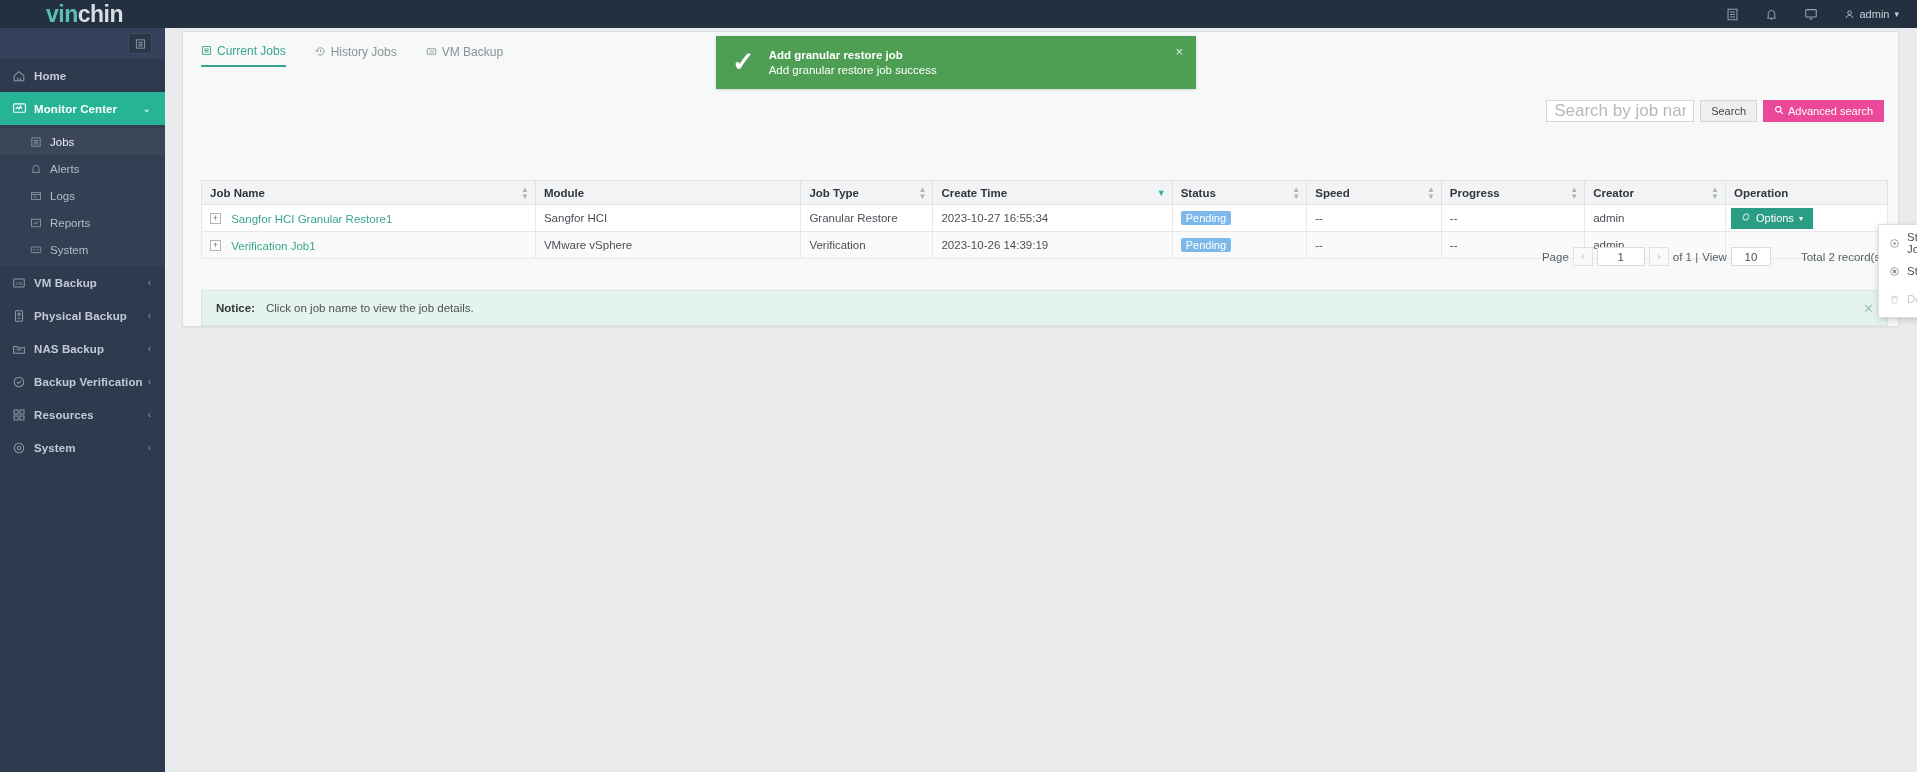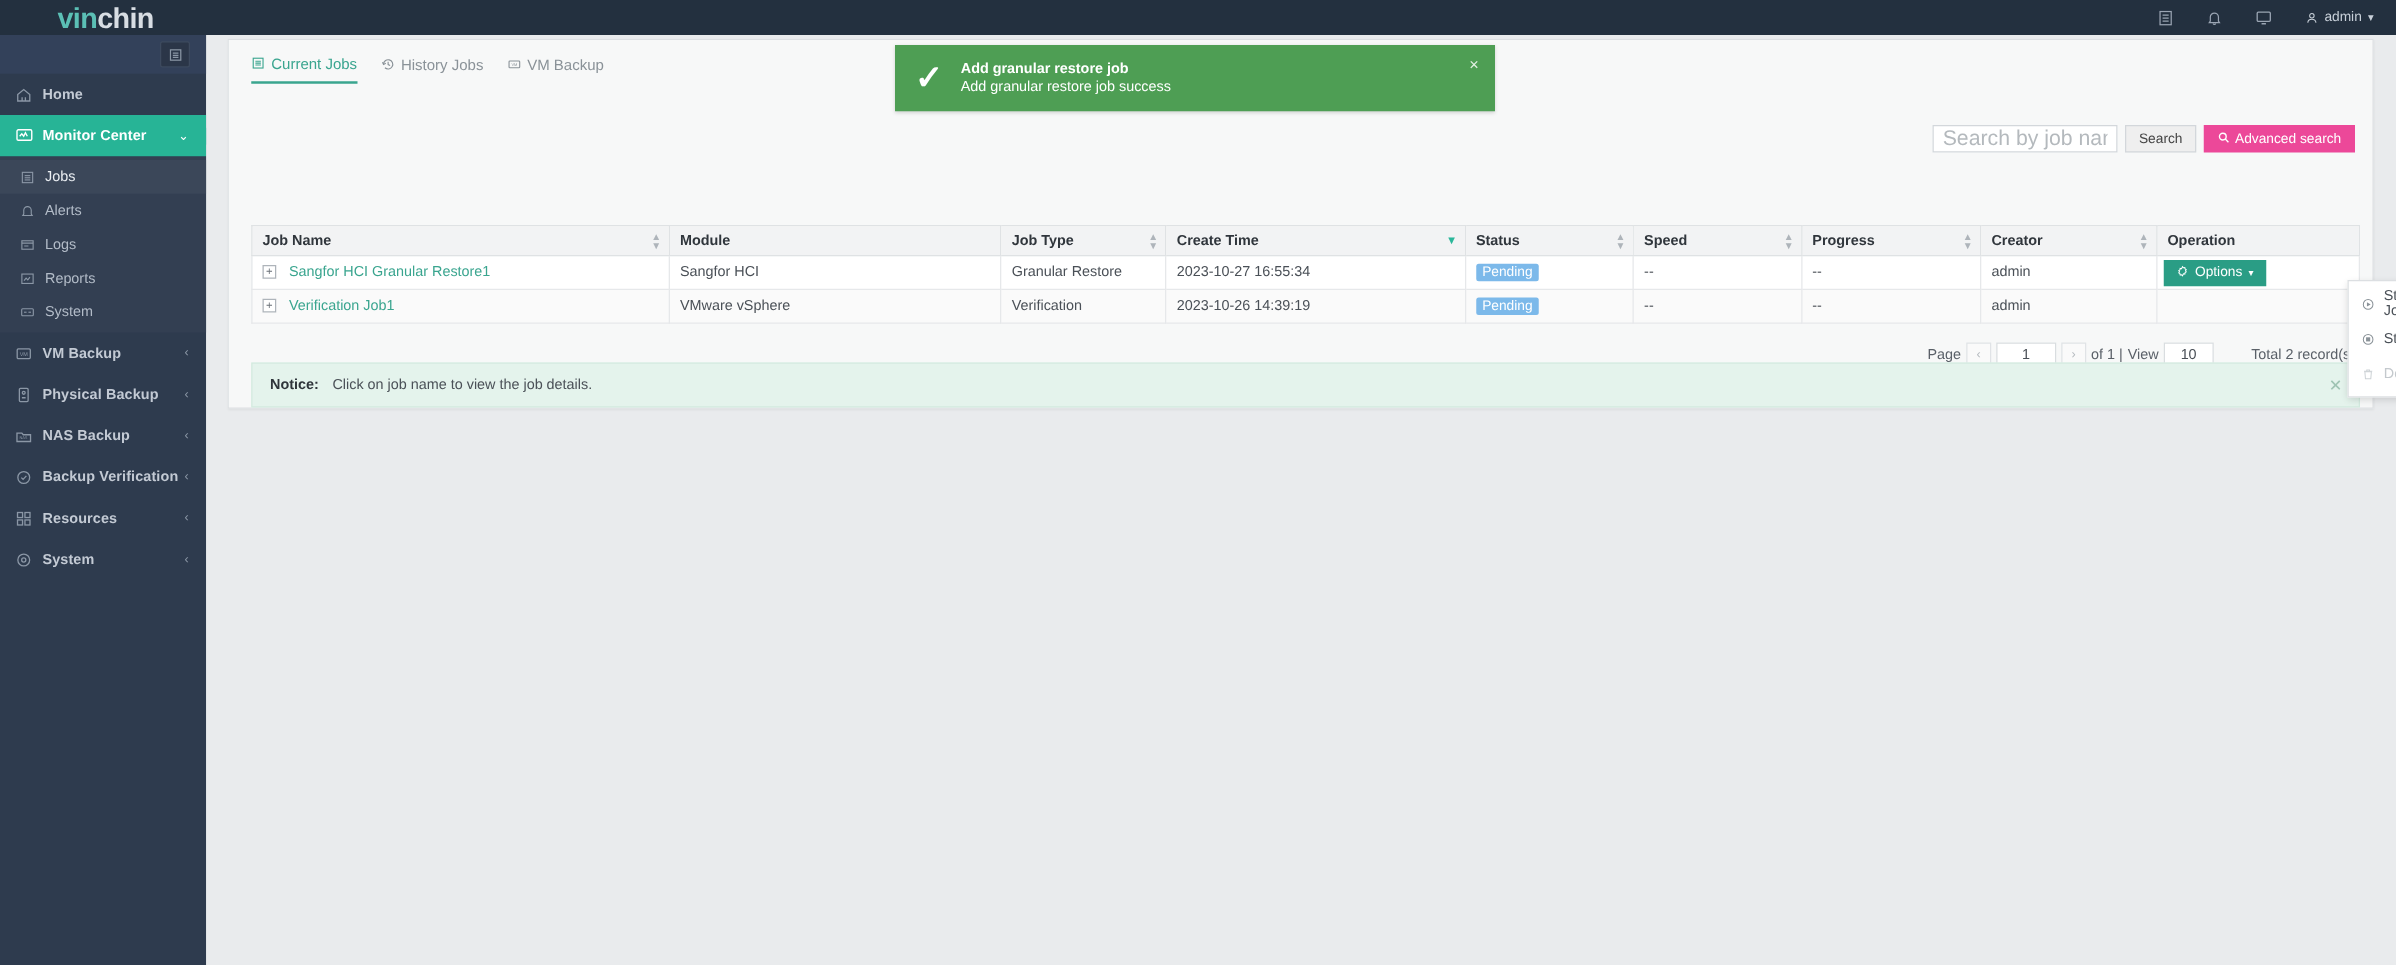--- a/index.html
+++ b/index.html
@@ -42,34 +42,34 @@
   .nav-item .ni-arrow { position:absolute; right:14px; color:#8b97a6; font-size:10px; }
   .nav-item.active { background:#27b496; color:#fff; }
   .nav-item.active .ni-icon, .nav-item.active .ni-arrow { color:#fff; }
   .nav-item.active::after {
     content:""; position:absolute; right:-7px; top:50%; transform:translateY(-50%);
     border-top:7px solid transparent; border-bottom:7px solid transparent;
     border-left:7px solid #27b496;
   }
   .sub-wrap { background:#333f52; padding:3px 0; }
   .sub-item {
-    height:27px; display:flex; align-items:center; padding-left:16px;
+    height:27px; display:flex; align-items:center; padding-left:30px;
     color:#b3bcc8; font-size:11.5px; cursor:pointer;
   }
   .sub-item.sel { background:#3b4759; color:#eaeef2; }
   .sub-item .si-icon { width:20px; display:flex; align-items:center; color:#8b97a6; }
 
   
   .main { position:absolute; left:165px; top:28px; width:1752px; height:744px; background:#e9ebed; }
   .panel {
     position:absolute; left:17px; top:3px; width:1717px; height:296px;
     background:#f7f8f8; border:1px solid #dcdfe2;
     box-shadow:0 1px 2px rgba(0,0,0,.06);
   }
-  .tabs { display:flex; align-items:center; height:36px; padding:10px 0 0 18px; gap:19px; }
+  .tabs { display:flex; align-items:center; height:36px; padding:10px 0 0 18px; gap:29px; }
   .tab { display:flex; align-items:center; gap:5px; font-size:12px; color:#8a9298; cursor:pointer; padding-bottom:7px; }
   .tab.active { color:#3aa58f; border-bottom:2px solid #3aa58f; }
   .tab .t-icon { display:flex; align-items:center; }
 
   .searchrow { position:absolute; right:14px; top:68px; display:flex; align-items:center; }
   .search-input {
     width:148px; height:22px; border:1px solid #d3d7db; background:#fff;
     font-size:17px; color:#333; padding:0 7px; outline:none;
     font-family:"Liberation Sans", sans-serif;
   }
@@ -129,21 +129,21 @@
   .dd-item {
     height:28px; display:flex; align-items:center; gap:7px; padding:0 10px;
     font-size:11.5px; color:#4a5057; cursor:pointer;
   }
   .dd-item.disabled { color:#c4c9cd; cursor:default; }
   .dd-item .dd-icon { display:flex; align-items:center; color:#8a9298; }
   .dd-item.disabled .dd-icon { color:#cdd2d6; }
 
   
   .pager {
-    position:absolute; right:14px; top:242px; display:flex; align-items:center;
+    position:absolute; right:14px; top:215px; display:flex; align-items:center;
     font-size:11.5px; color:#5a6views; color:#5a6068; gap:4px;
   }
   .pg-btn {
     width:20px; height:19px; border:1px solid #e0e3e6; background:#fafafa;
     color:#b7bcc1; display:flex; align-items:center; justify-content:center; font-size:10px;
     cursor:pointer;
   }
   .pg-input {
     width:48px; height:19px; border:1px solid #d9dde0; background:#fff;
     text-align:center; font-size:11.5px; color:#4a5057; outline:none;

